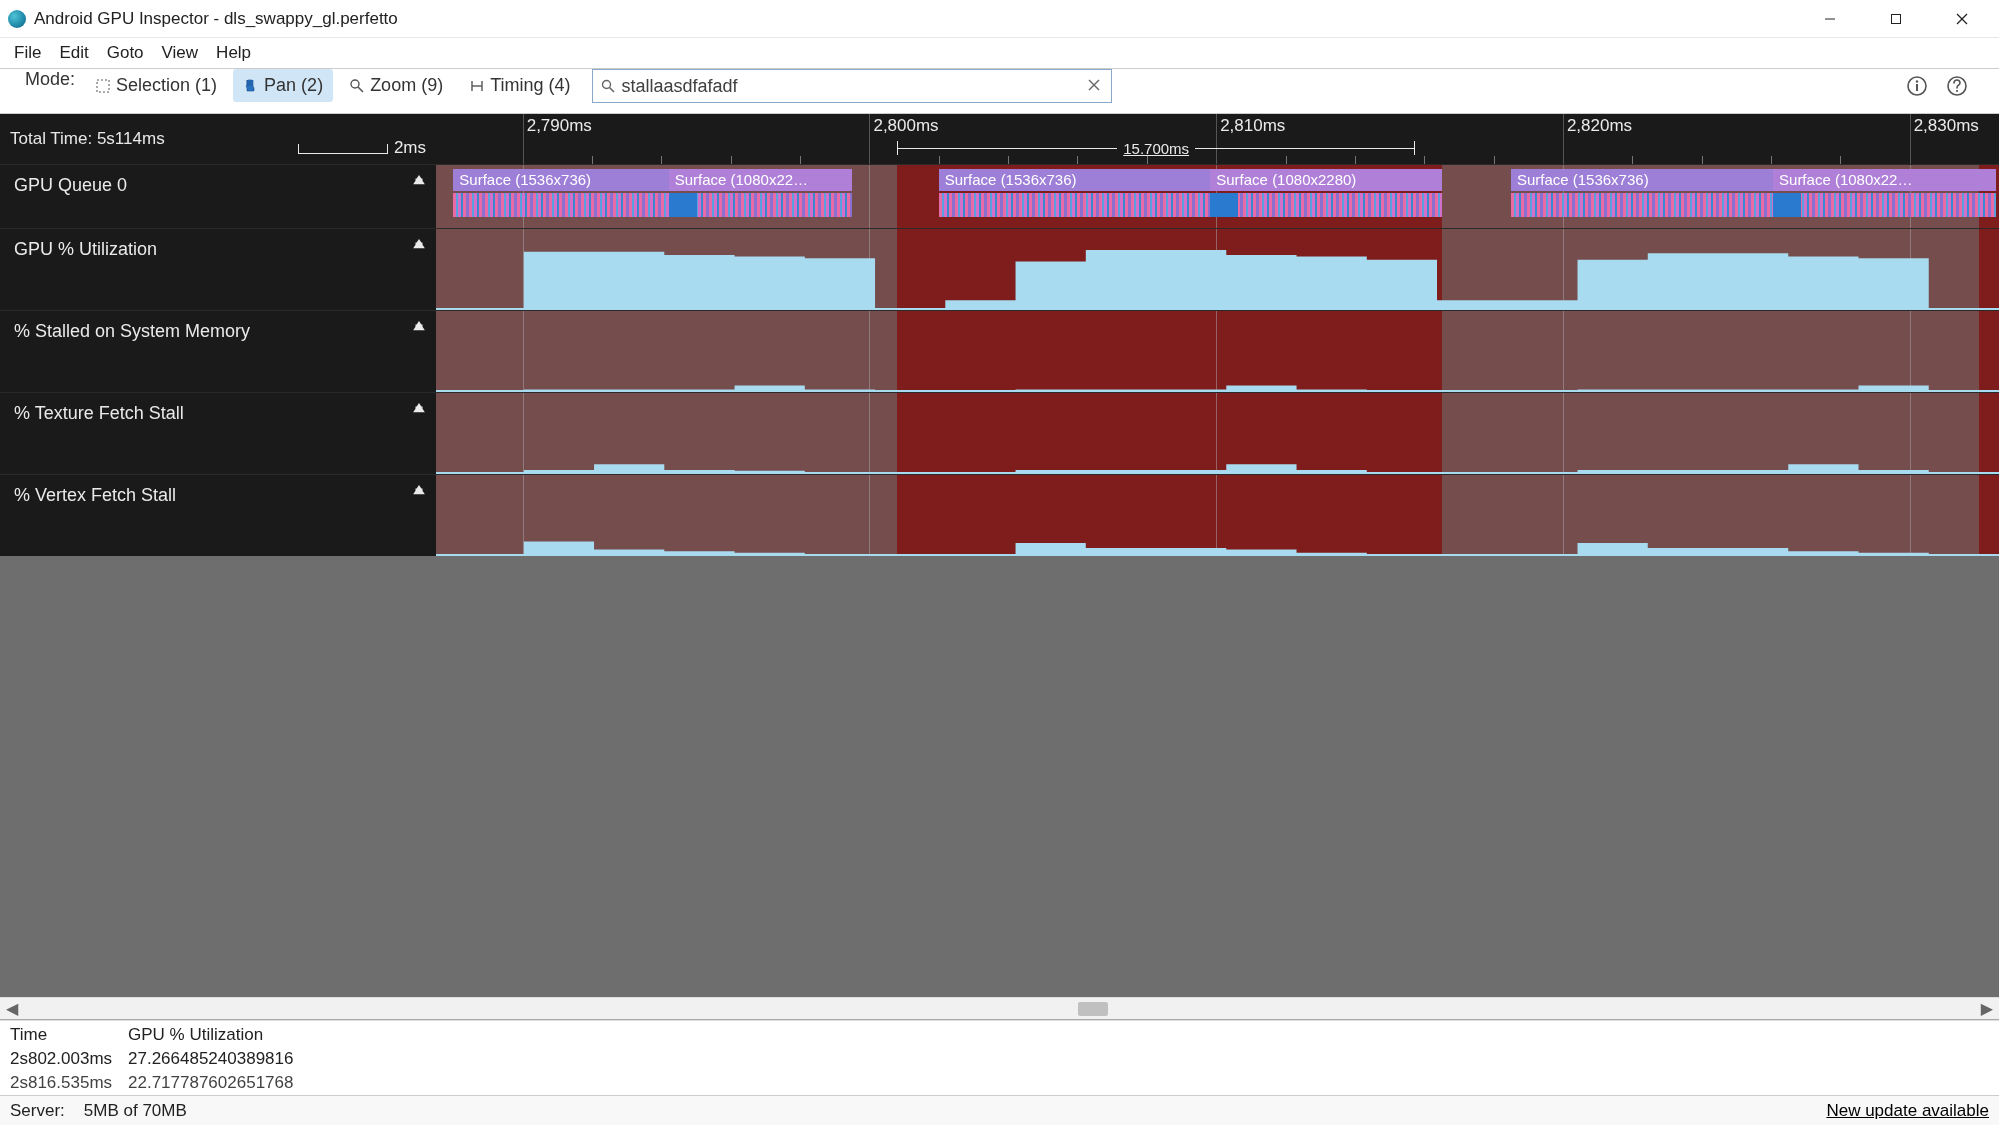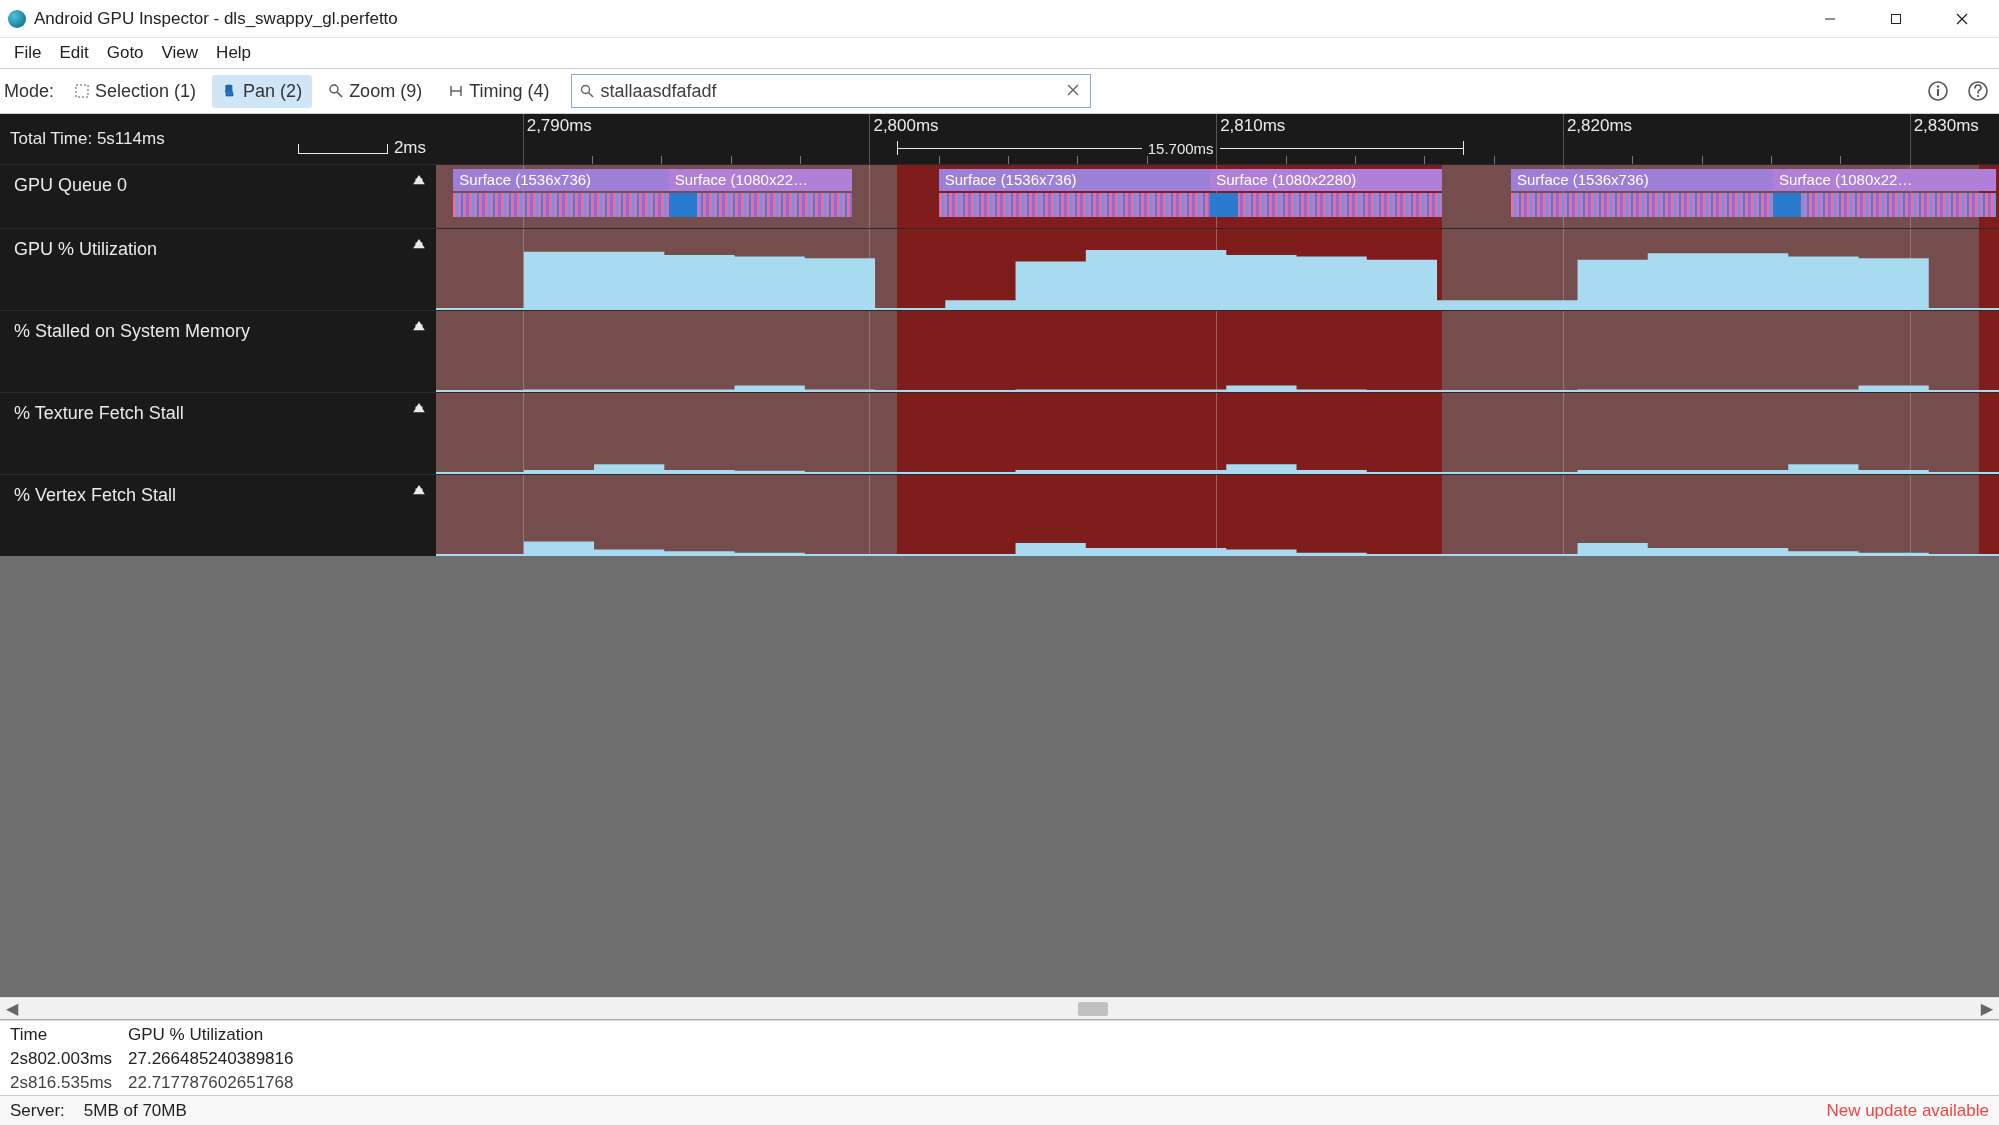--- a/index.html
+++ b/index.html
@@ -11,21 +11,21 @@
 .titlebar-text { font-size: 17px; color: #222; flex: 1; }
 .win-controls { display: flex; gap: 20px; align-items: center; margin-right: 6px; }
 .win-btn { width: 46px; height: 32px; display: flex; align-items: center; justify-content: center; cursor: pointer; }
 .win-btn svg { width: 12px; height: 12px; }
 
 
 .menubar { height: 30px; display: flex; align-items: center; padding: 0 6px; gap: 2px; background: #fff; }
 .menu-item { padding: 4px 8px; font-size: 17px; color: #222; cursor: pointer; }
 
 
-.toolbar { height: 46px; border-top: 1px solid #ccc; border-bottom: 1px solid #ccc; display: flex; align-items: center; padding: 0 4px; gap: 6px; background: #fff; }
+.toolbar { height: 46px; border-top: 1px solid #ccc; border-bottom: 1px solid #ccc; display: flex; align-items: flex-start; padding: 0 25px; gap: 6px; background: #fff; }
 .mode-label { font-size: 18px; color: #333; margin-right: 4px; }
 .mode-btn { display: flex; align-items: center; gap: 5px; padding: 6px 10px; font-size: 18px; color: #333; cursor: pointer; border-radius: 3px; }
 .mode-btn.active { background: #d0e6f7; }
 .mode-icon { width: 16px; height: 16px; display: inline-flex; align-items: center; justify-content: center; }
 .search-wrap { margin-left: 6px; width: 520px; height: 34px; border: 1px solid #8aa8c8; display: flex; align-items: center; padding: 0 8px; background: #fff; }
 .search-icon { width: 14px; height: 14px; margin-right: 6px; color: #666; }
 .search-input { flex: 1; border: none; outline: none; font-size: 18px; color: #404040; }
 .search-clear { width: 16px; height: 16px; cursor: pointer; color: #666; }
 .toolbar-spacer { flex: 1; }
 .tb-right-icon { width: 34px; height: 34px; display: flex; align-items: center; justify-content: center; cursor: pointer; color: #555; }
@@ -86,21 +86,21 @@
 .sel-table { font-size: 17px; color: #222; }
 .sel-table .sel-row { display: flex; padding: 2px 10px; }
 .sel-table .c1 { width: 118px; }
 .sel-table .c2 { flex: 1; }
 .sel-table .hdr { border-top: 1px solid #ddd; padding-top: 4px; }
 
 
 .statusbar { height: 30px; border-top: 1px solid #ccc; display: flex; align-items: center; padding: 0 10px; font-size: 17px; color: #222; background: #f8f8f8; }
 .status-mem { margin-left: 19px; }
 .status-spacer { flex: 1; }
-.status-link { color: #ef4444; cursor: pointer; }
+.status-link { color: #000000; text-decoration: underline; cursor: pointer; }
 
 .pin-svg { width: 14px; height: 14px; }
 </style>
 </head>
 <body>
 
 <div class="titlebar">
   <div class="titlebar-icon"></div>
   <div class="titlebar-text">Android GPU Inspector - dls_swappy_gl.perfetto</div>
   <div class="win-controls">
@@ -245,21 +245,21 @@
           <div class="tick-label">2,820ms</div>
         </div>
         <div class="ruler-minor" style="left: 1196.26px;"></div>
         <div class="ruler-minor" style="left: 1265.61px;"></div>
         <div class="ruler-minor" style="left: 1334.96px;"></div>
         <div class="ruler-minor" style="left: 1404.3px;"></div>
         <div class="ruler-tick" style="left: 1473.65px;">
           <div class="tick-line"></div>
           <div class="tick-label">2,830ms</div>
         </div>
-        <div class="measure-bar" style="left: 461.166px; width: 567px;">
+        <div class="measure-bar" style="left: 461.166px; width: 518px; text-decoration: underline;">
           <div class="mcap"></div>
           <div class="mline"></div>
           <div class="mlabel">15.700ms</div>
           <div class="mline"></div>
           <div class="mcap"></div>
         </div>
       </div>
   </div>
 
   <div class="tracks" id="tracks">

